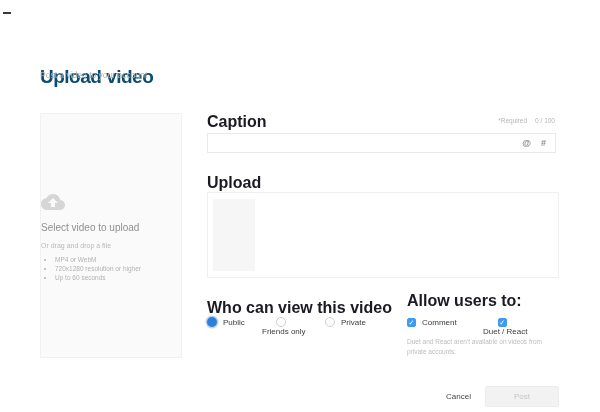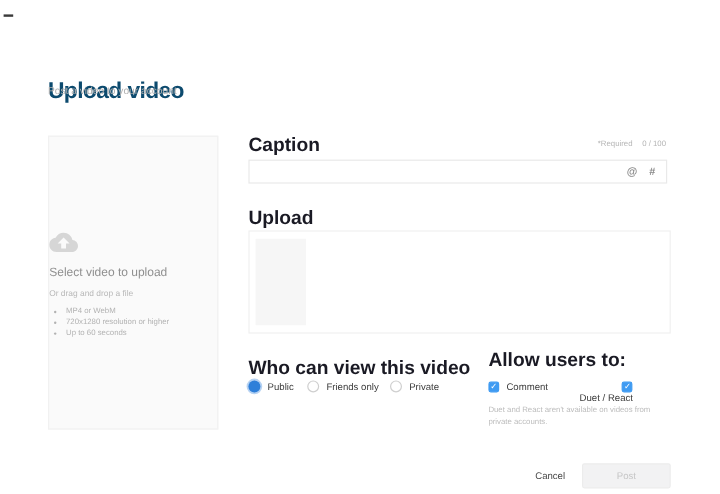--- a/index.html
+++ b/index.html
@@ -34,21 +34,21 @@
   .cap-icons{display:flex;gap:10px;padding-right:9px;color:#8a8a8a;font-size:9px;font-weight:700;}
   .cap-icons span{cursor:pointer;}
 
   .cover-label{left:207px;top:174px;}
   .cover-box{left:207px;top:192px;width:352px;height:86px;border:1px solid #f0f0f0;box-sizing:border-box;background:#fff;}
   .cover-thumb{position:absolute;left:5px;top:6px;width:42px;height:72px;background:#f6f6f6;}
 
   .privacy-label{left:207px;top:299px;}
   .perm-label{left:407px;top:292px;}
 
-  .opt{position:absolute;top:317px;display:flex;align-items:flex-end;cursor:pointer;}
+  .opt{position:absolute;top:317px;display:flex;align-items:center;cursor:pointer;}
   .opt .txt{margin-left:6px;font-size:8px;color:#3c3c3c;}
   .radio{width:10px;height:10px;border-radius:50%;box-sizing:border-box;border:1px solid #cfcfcf;background:#fff;}
   .opt.selected .radio{border:none;background:#2e7fd9;box-shadow:0 0 0 1.5px rgba(46,127,217,0.35);}
   .checkbox{width:9px;height:9px;border-radius:2px;border:1px solid #cfcfcf;box-sizing:border-box;background:#fff;
             display:flex;align-items:center;justify-content:center;}
   .opt.checked .checkbox{background:#3f9bf2;border-color:#3f9bf2;}
   .checkbox .tick{color:#fff;font-size:7px;line-height:7px;}
 
   .perm-note{left:407px;top:337px;width:140px;font-size:6.5px;line-height:1.55;color:#bcbcbc;}
 
@@ -95,21 +95,21 @@
 <div class="abs sec-label cover-label">Upload</div>
 <div class="abs cover-box">
   <div class="cover-thumb"></div>
 </div>
 
 <div class="abs sec-label privacy-label">Who can view this video</div>
 <div class="abs opt selected" style="left:207px;">
   <span class="radio"></span>
   <span class="txt">Public</span>
 </div>
-<div class="abs opt" style="left:256px;">
+<div class="abs opt" style="left:256px;flex-direction:column;">
   <span class="radio"></span>
   <span class="txt">Friends only</span>
 </div>
 <div class="abs opt" style="left:325px;">
   <span class="radio"></span>
   <span class="txt">Private</span>
 </div>
 
 <div class="abs sec-label perm-label">Allow users to:</div>
 <div class="abs opt checked" style="left:407px;top:318px;">

